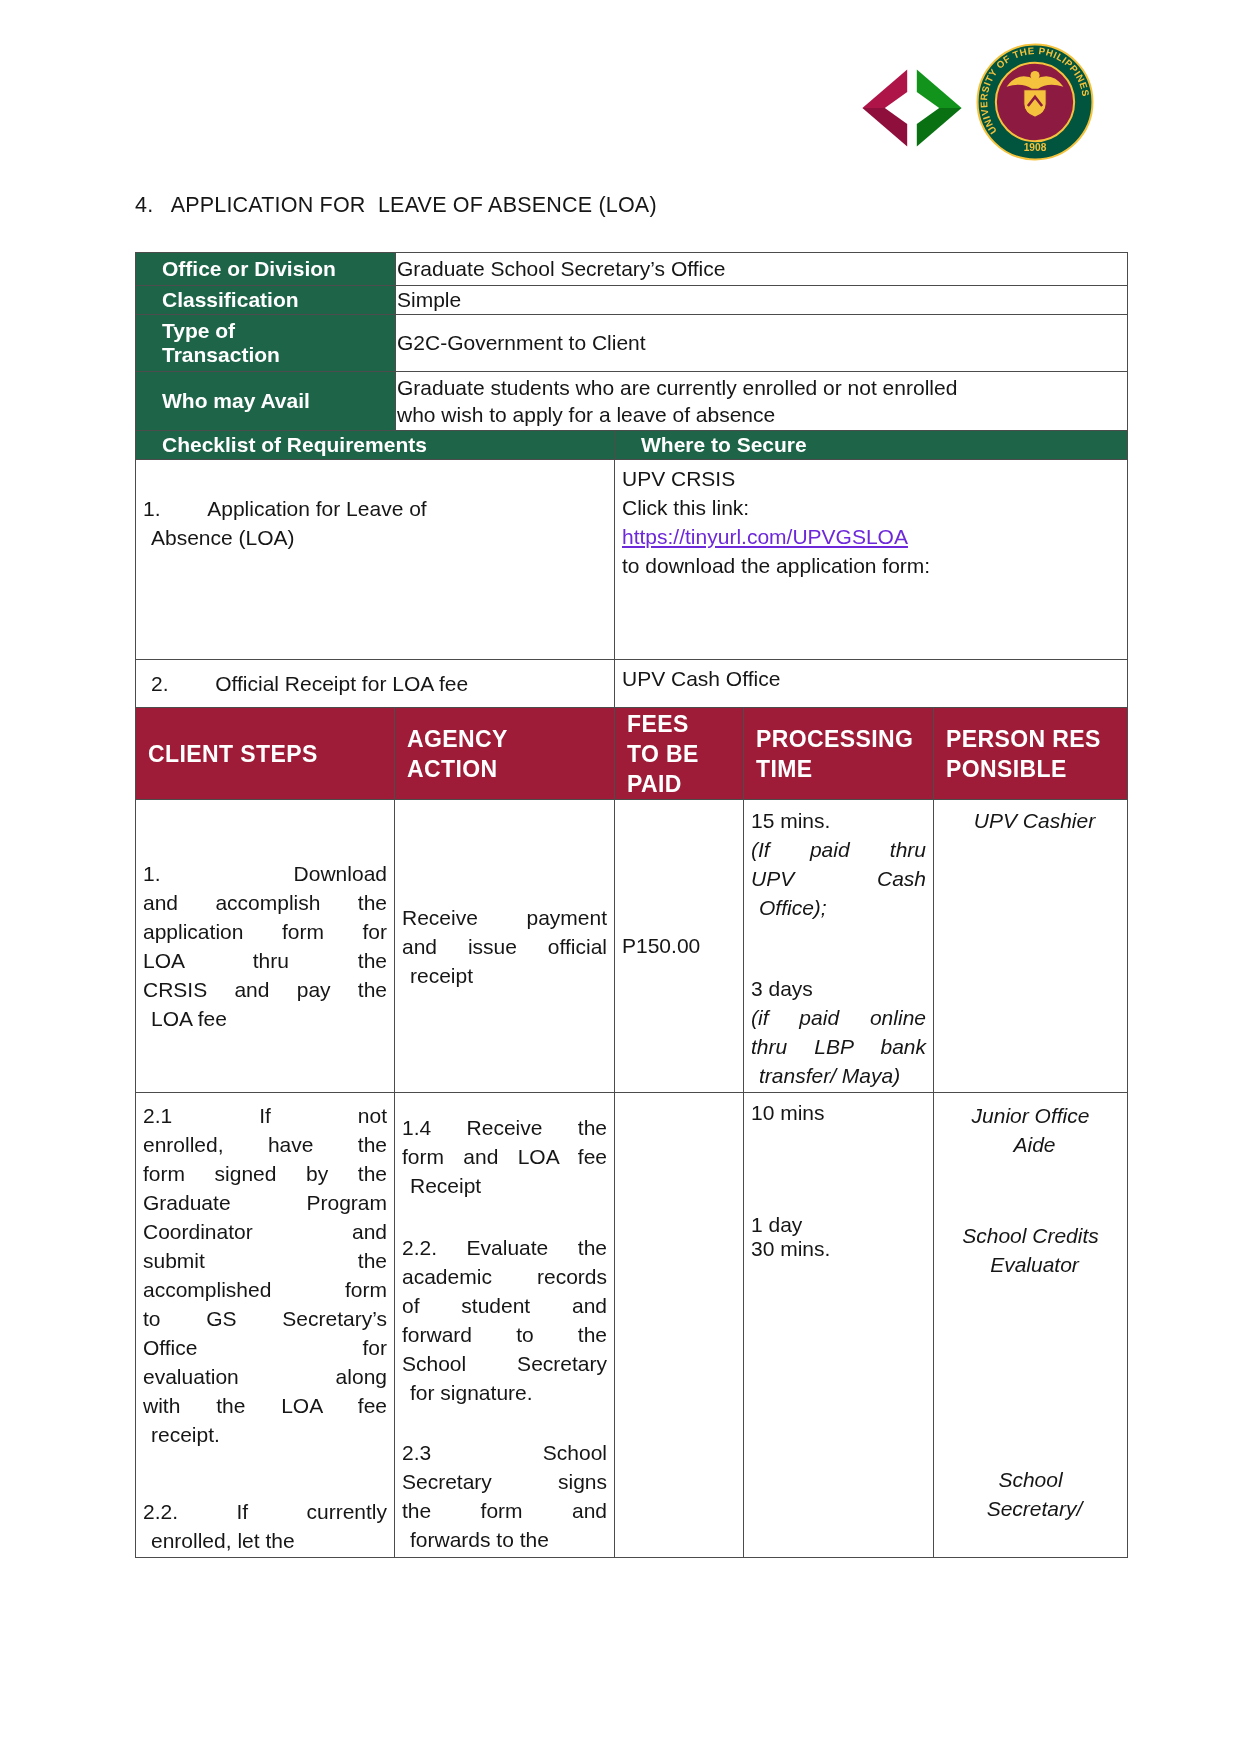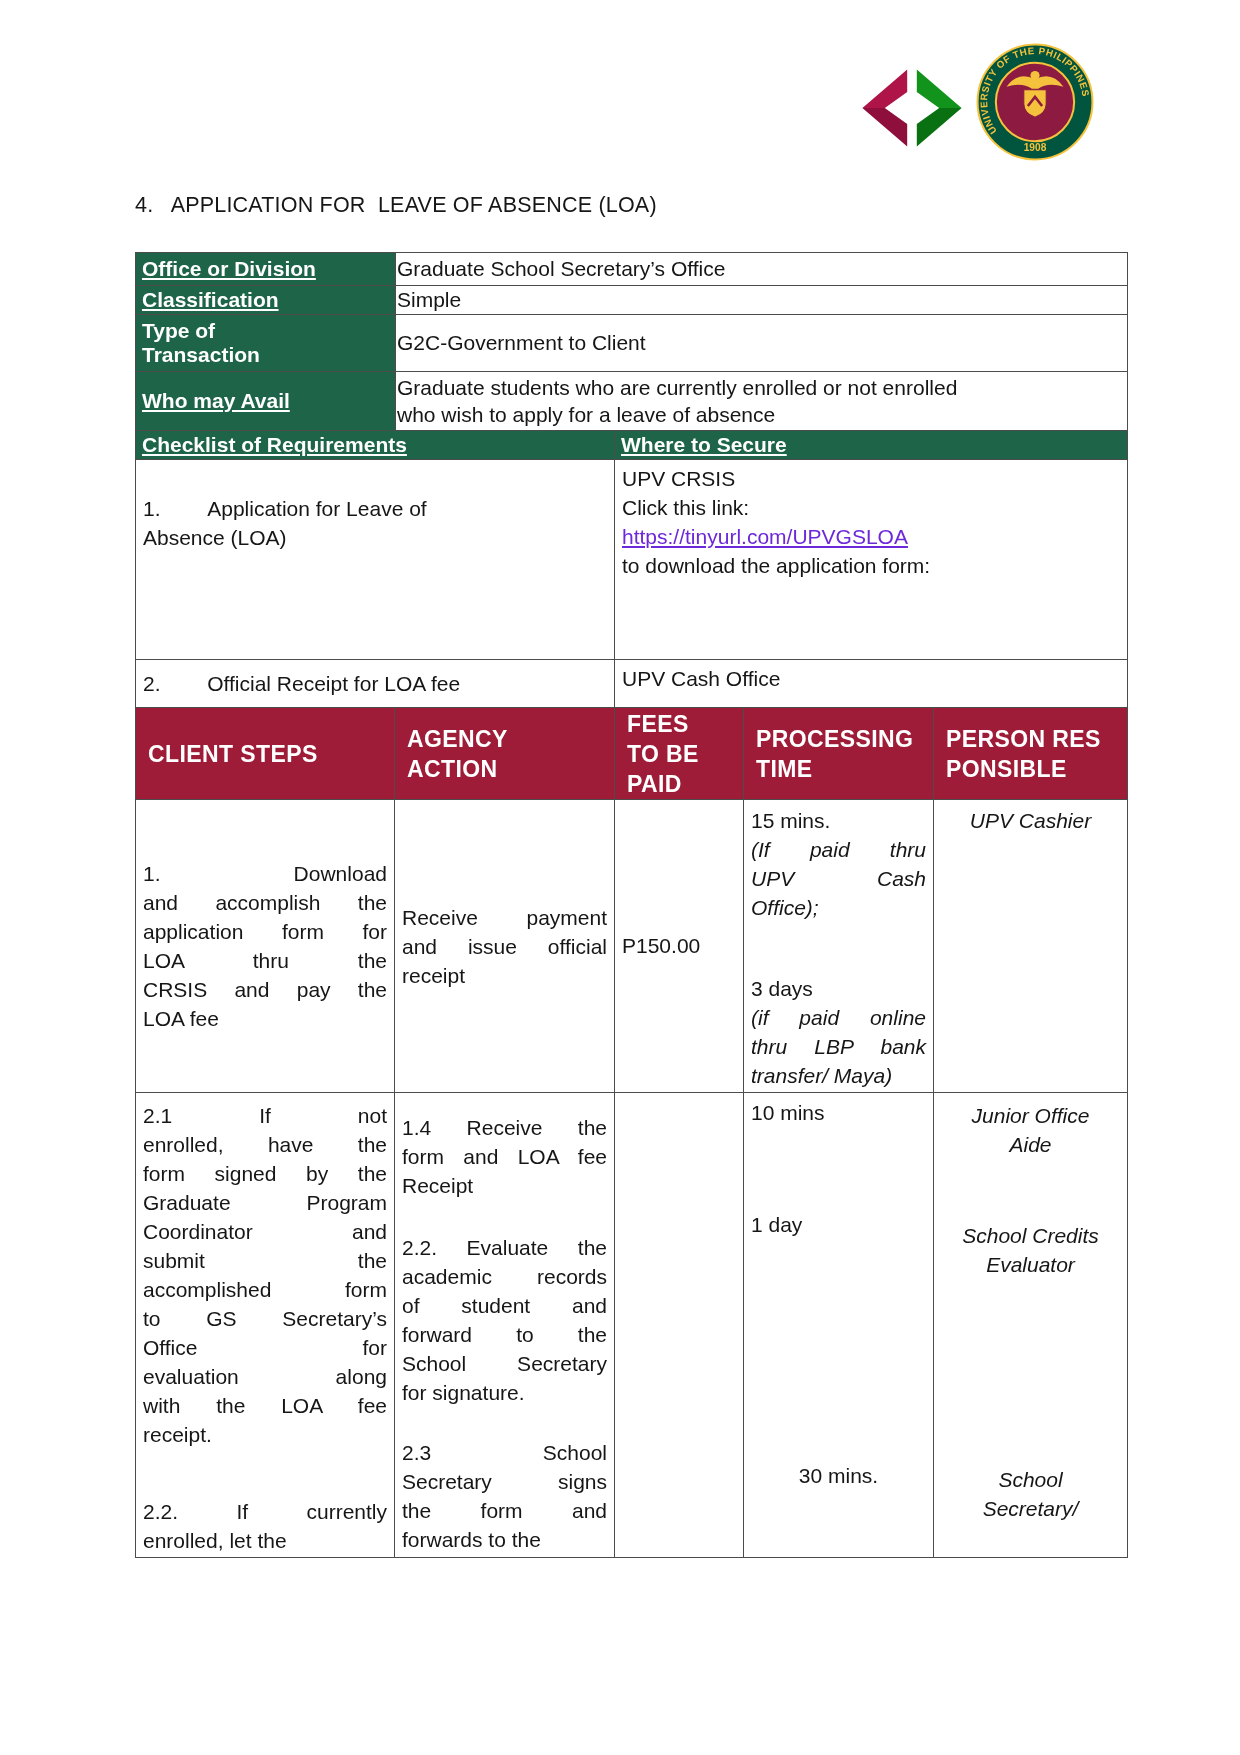--- a/index.html
+++ b/index.html
@@ -7,40 +7,40 @@
         font-family:"Liberation Sans", sans-serif;color:#161616;overflow:hidden;}
   .logo-arrows{position:absolute;left:856px;top:62px;}
   .logo-seal{position:absolute;left:975px;top:42px;}
   .title{position:absolute;left:135px;top:193px;margin:0;font-size:21.5px;font-weight:normal;
          white-space:pre-wrap;letter-spacing:0.2px;}
   .tables{position:absolute;left:135px;top:252px;width:992px;}
   table{border-collapse:collapse;table-layout:fixed;width:992px;}
   td,th{border:1.5px solid #4c4c4c;padding:2px 7px;font-size:21px;vertical-align:middle;overflow:hidden;}
   .t-req,.t-steps{margin-top:-1.5px;}
   .g{background:#1E6449;color:#ffffff;font-weight:bold;}
-  .lbl{padding-left:6px;text-decoration:underline;}
+  .lbl{padding-left:26px;}
   .val{padding-left:1px;}
   .w170{display:inline-block;max-width:170px;}
   .w580{display:block;max-width:580px;line-height:27px;}
   th{background:#9E1C37;color:#ffffff;font-weight:bold;font-size:23px;letter-spacing:0.4px;
      text-align:left;line-height:30px;padding:0 16px 0 12px;}
   .person-th{word-break:break-all;}
   .top{vertical-align:top;}
   .pt4{padding-top:4px;}.pt6{padding-top:6px;}.pt8{padding-top:8px;}.pt20{padding-top:20px;}.pt34{padding-top:34px;}
   .ln{text-align:justify;text-align-last:justify;line-height:29px;}
-  .ln-end{text-align-last:left;}
+  .ln-end{text-align-last:left;margin-left:8px;}
   .plain .ln{text-align:left;text-align-last:left;}
   .ctr .ln{text-align:center;text-align-last:center;}
   .secure-line{line-height:29px;}
   .link{color:#6d28d9;text-decoration:underline;line-height:29px;cursor:pointer;}
   .it{font-style:italic;}
   .person-cell{font-style:italic;}
   p{margin:0;line-height:29px;}
   .mt31{margin-top:31px;}.mt33{margin-top:33px;}.mt48{margin-top:48px;}.mt52{margin-top:52px;}
-  .mt62{margin-top:62px;}.mt88{margin-top:88px;}.mt186{margin-top:186px;}.mt227{margin-top:227px;text-align:center;}
+  .mt62{margin-top:62px;}.mt88{margin-top:88px;}.mt186{margin-top:186px;}.mt227{}
 </style>
 </head>
 <body>
 
 <div class="page">
 
   <div class="logo-arrows">
     <svg width="112" height="92" viewBox="0 0 140 100">
       <path d="M64,2 L8,50 L36,50 L64,30 Z" fill="#AF1449"></path>
       <path d="M8,50 L64,98 L64,70 L36,50 Z" fill="#8F0F3C"></path>

